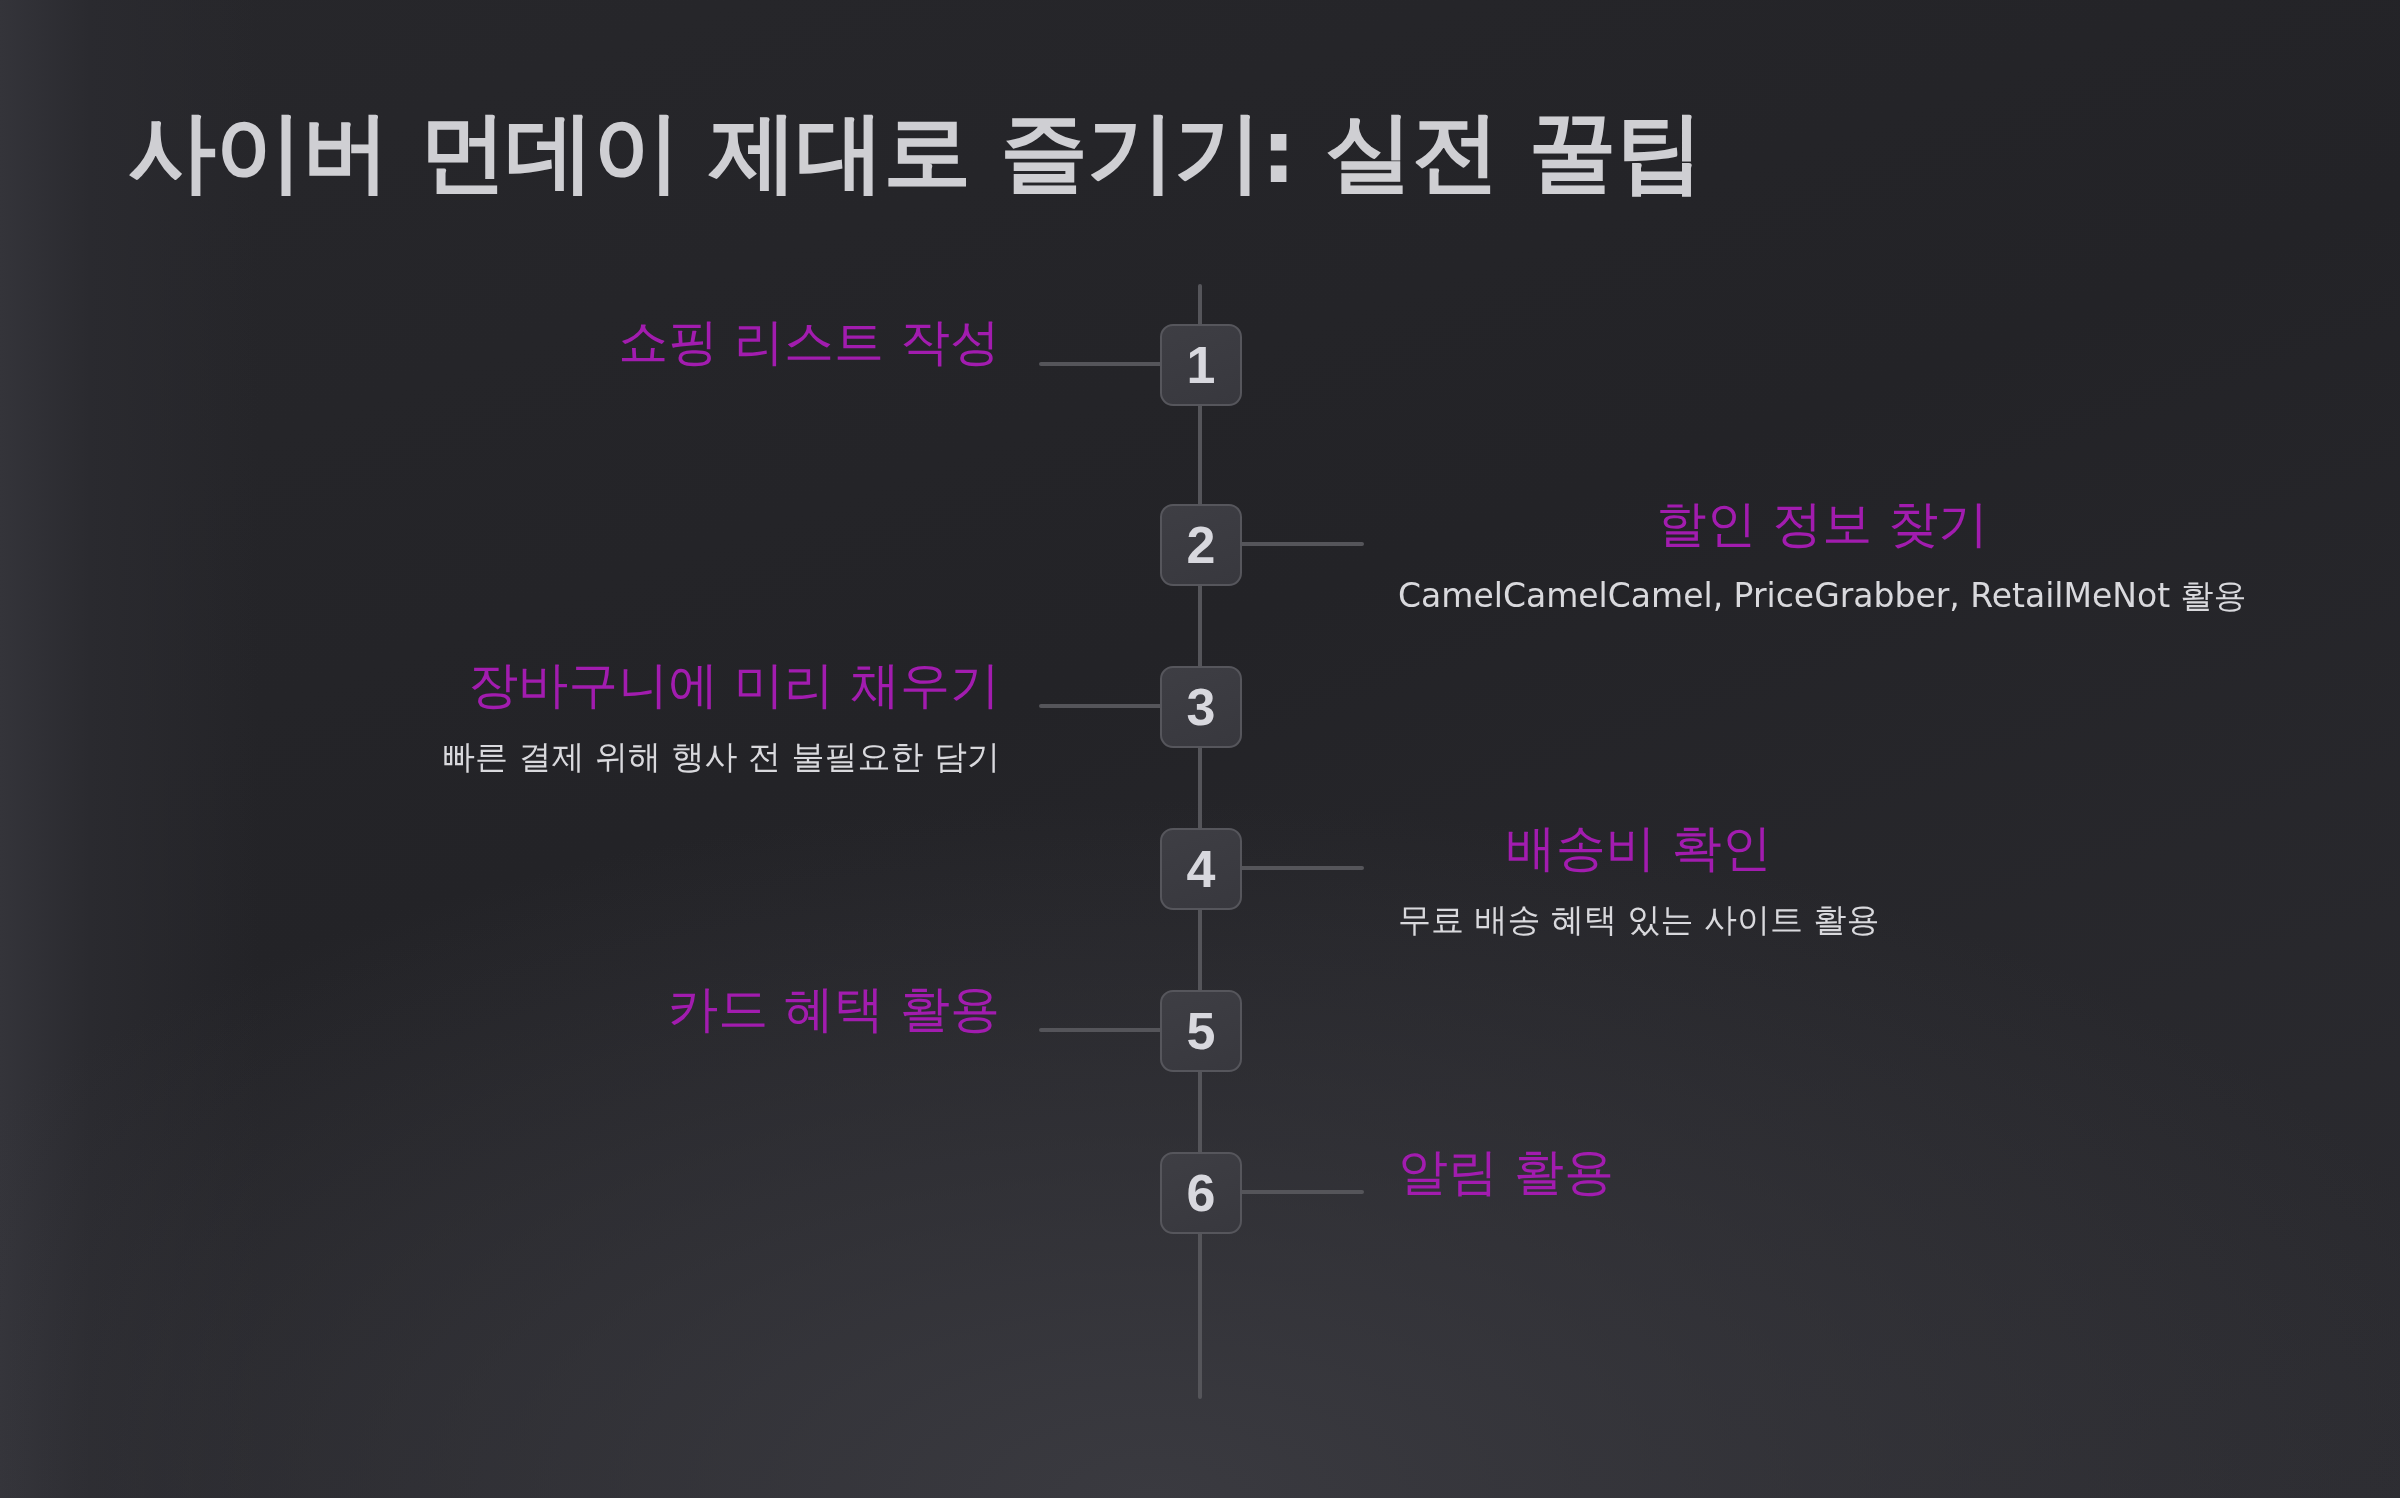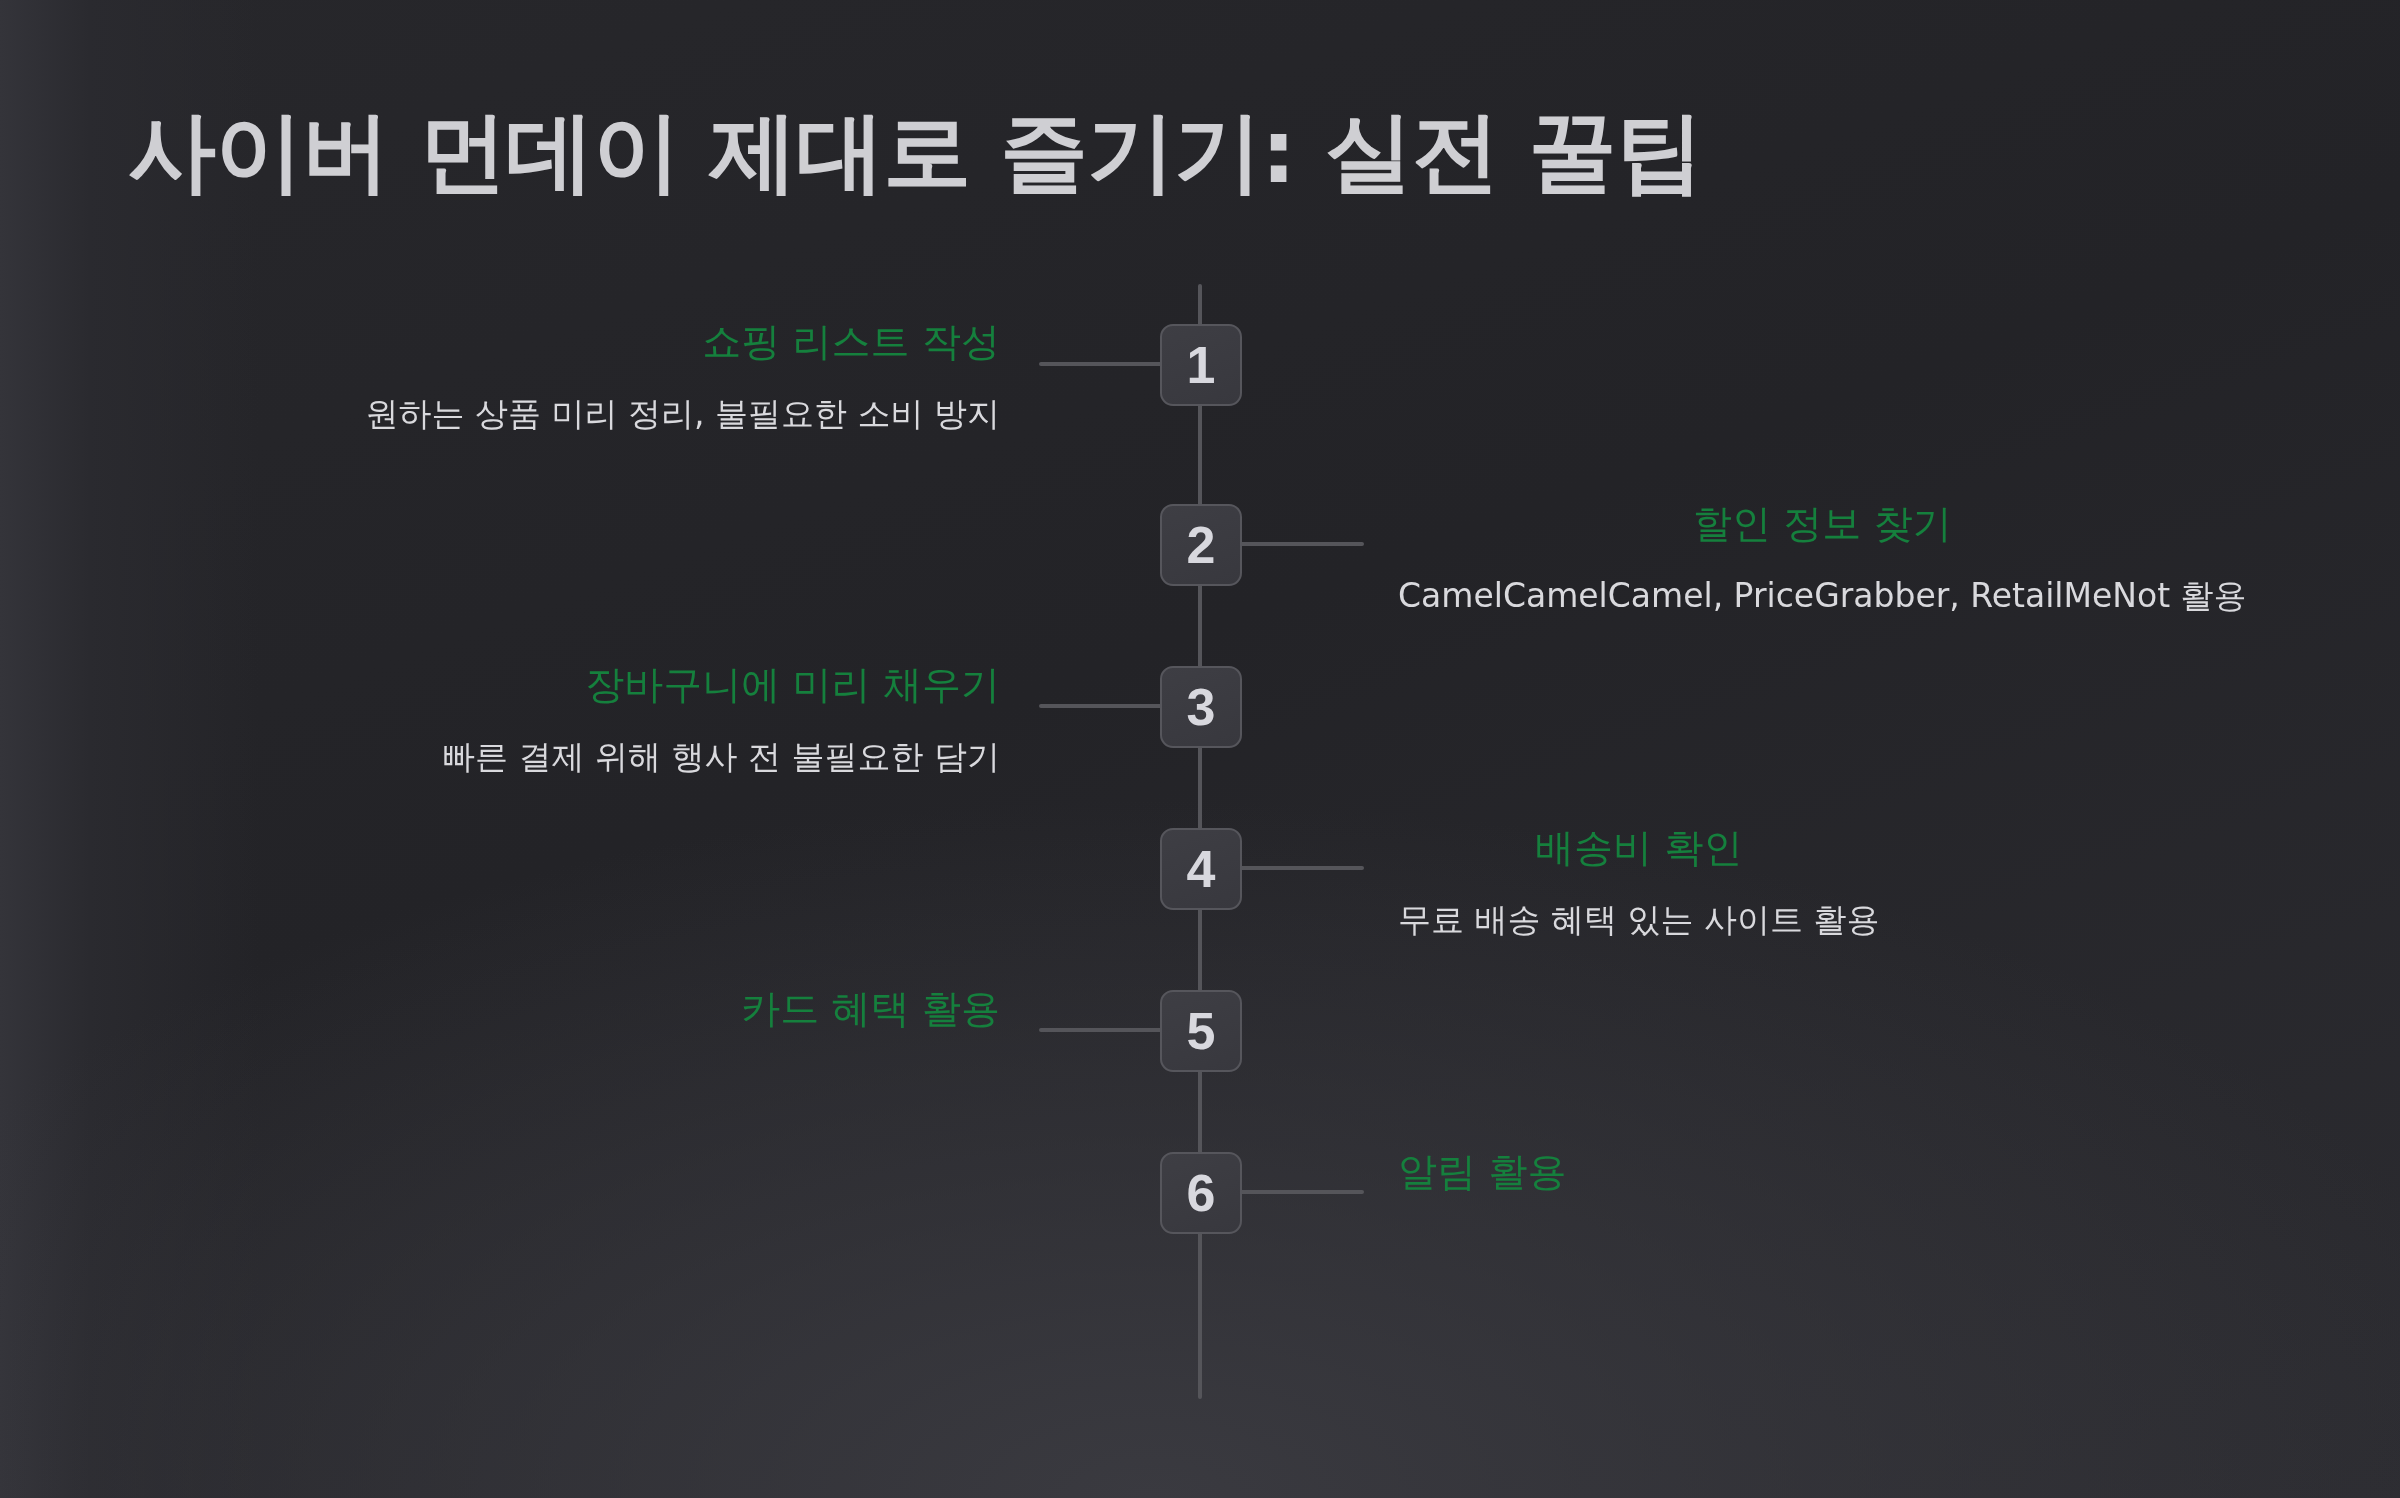--- a/index.html
+++ b/index.html
@@ -29,35 +29,34 @@
     font-family: "Liberation Sans", "DejaVu Sans", sans-serif;
   }
   .conn {
     position: absolute; height: 4px; background: #55555a; border-radius: 2px;
   }
   .conn.left { left: 1039px; width: 123px; }
   .conn.right { left: 1240px; width: 124px; }
   .item { position: absolute; white-space: nowrap; color: #d6d6da; }
   .item.left { right: 1400px; text-align: right; }
   .item.right { left: 1398px; text-align: center; }
-  .item .head { font-size: 39px; line-height: 56px; color: #15803d; }
+  .item .head { font-size: 50px; line-height: 56px; color: #a21caf; }
   .item .desc { font-size: 33px; line-height: 44px; margin-top: 22px; color: #d9d9dd; }
 </style>
 </head>
 <body>
 
 <div class="title">사이버 먼데이 제대로 즐기기: 실전 꿀팁</div>
 
 <div class="spine"></div>
 
 <div class="conn left" style="top:362px"></div>
 <div class="step-box" style="top:324px">1</div>
 <div class="item left" style="top:314px">
   <div class="head">쇼핑 리스트 작성</div>
-  <div class="desc">원하는 상품 미리 정리, 불필요한 소비 방지</div>
 </div>
 
 <div class="conn right" style="top:542px"></div>
 <div class="step-box" style="top:504px">2</div>
 <div class="item right" style="top:496px">
   <div class="head">할인 정보 찾기</div>
   <div class="desc">CamelCamelCamel, PriceGrabber, RetailMeNot 활용</div>
 </div>
 
 <div class="conn left" style="top:704px"></div>

